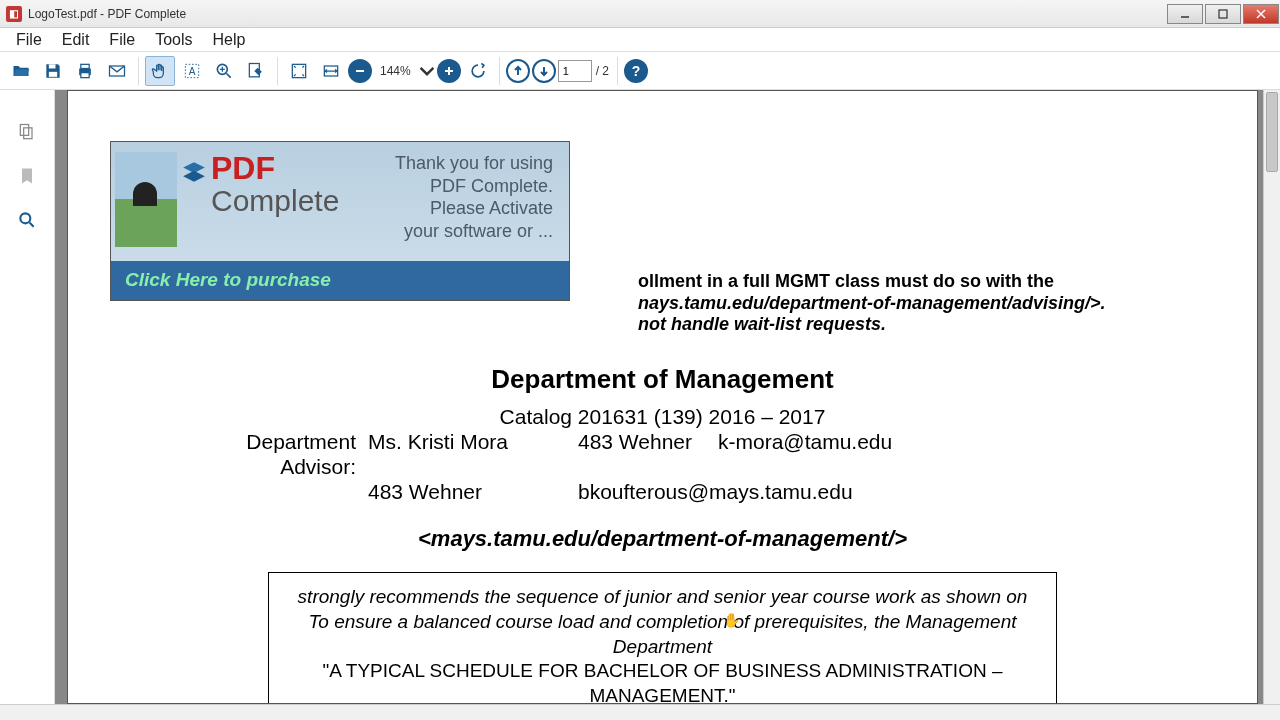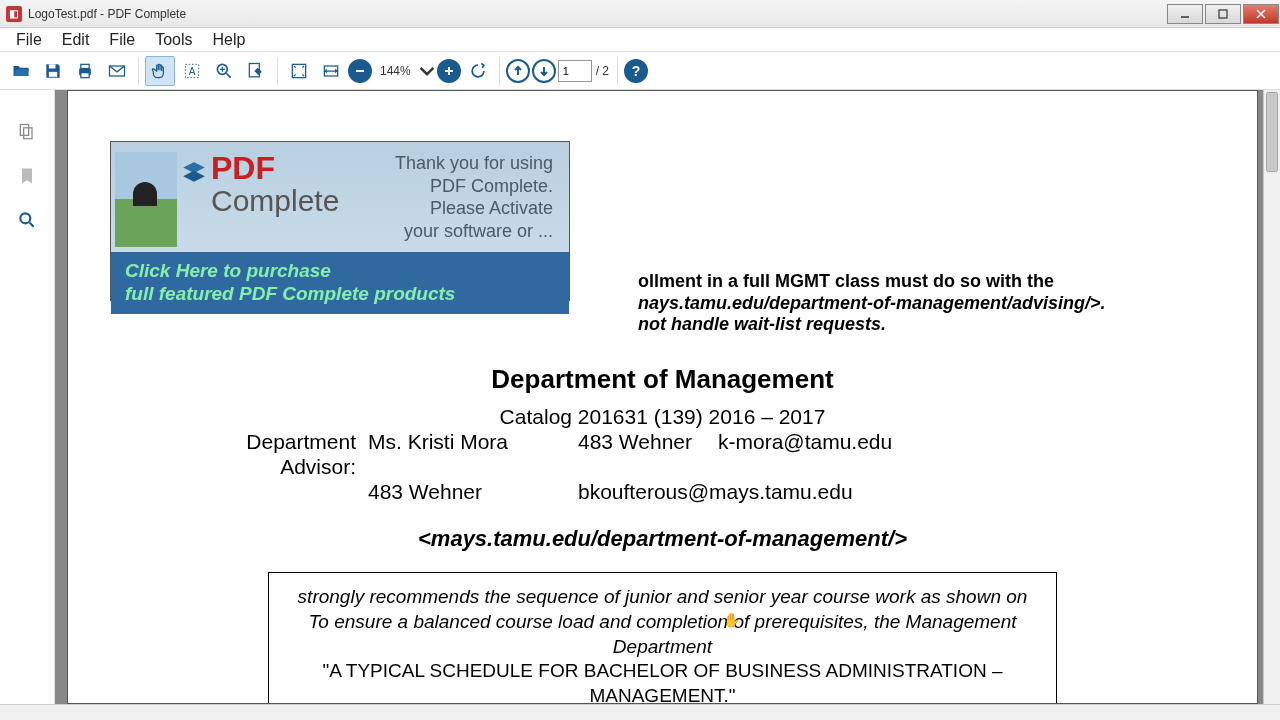--- a/index.html
+++ b/index.html
@@ -264,21 +264,20 @@
             </div>
             <div class="ad-right">
               <div>Thank you for using</div>
               <div>PDF Complete.</div>
               <div>Please Activate</div>
               <div>your software or ...</div>
             </div>
           </div>
           <div class="ad-bottom">
             <div>Click Here to purchase</div>
-            <div>full featured PDF Complete products</div>
           </div>
         </div>
 
         <div class="notice-text">
           <div>ollment in a full MGMT class must do so with the</div>
           <div><span class="i">nays.tamu.edu/department-of-management/advising/&gt;.</span></div>
           <div><span class="i">not handle wait-list requests.</span></div>
         </div>
 
         <div class="dept-title">Department of Management</div>

